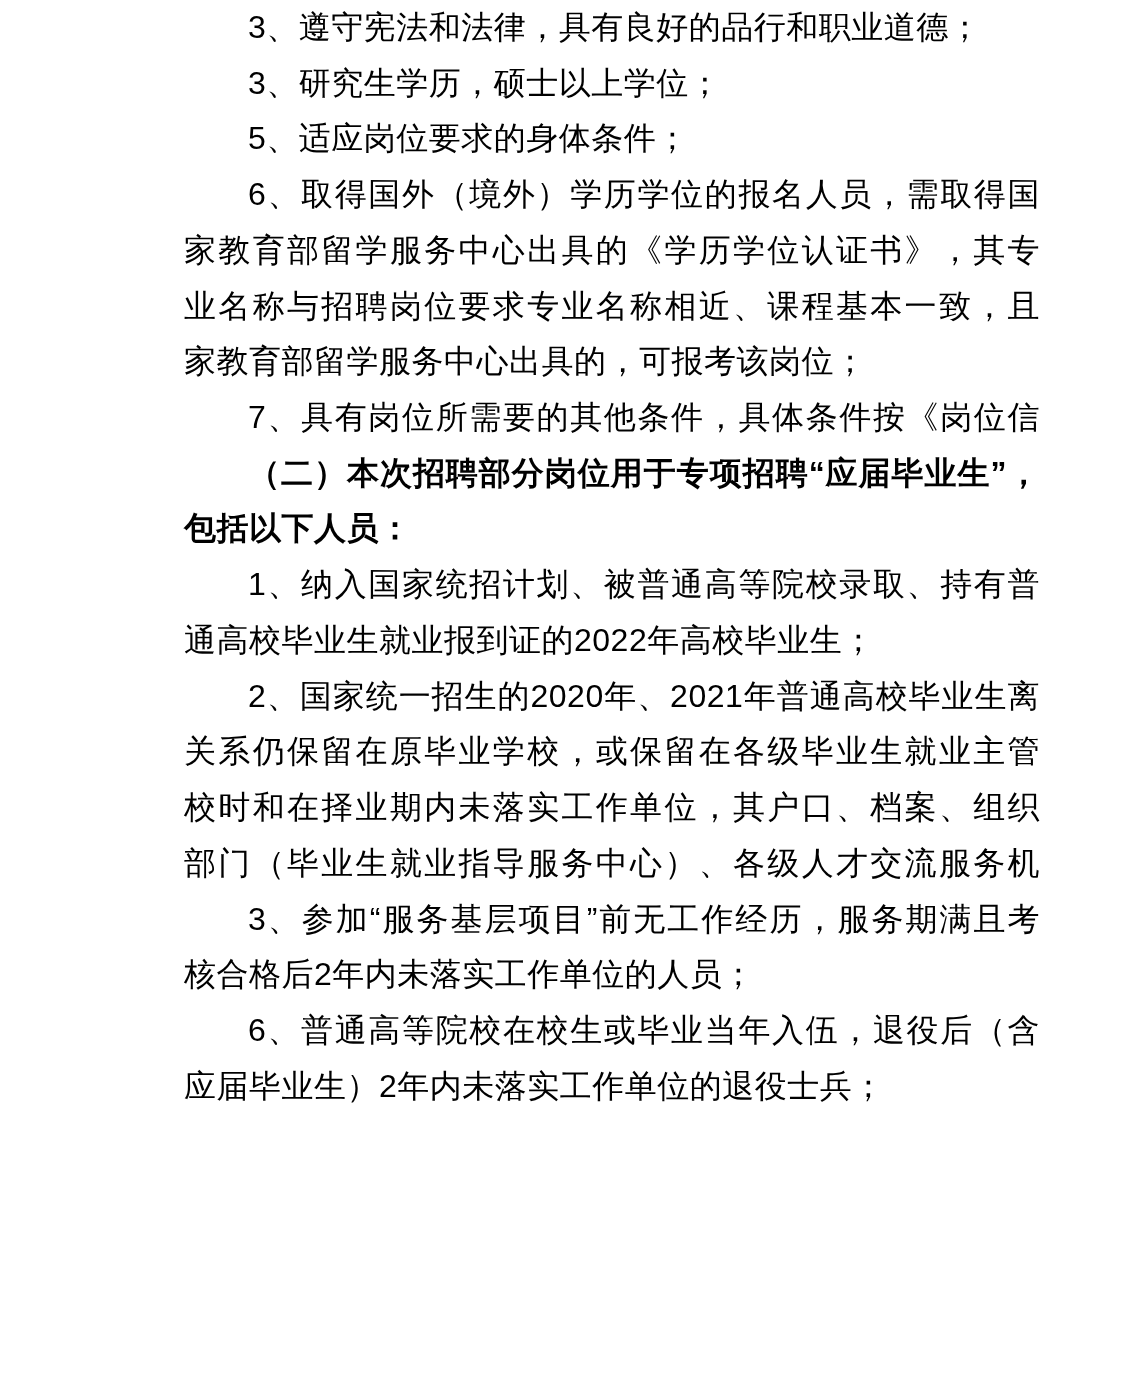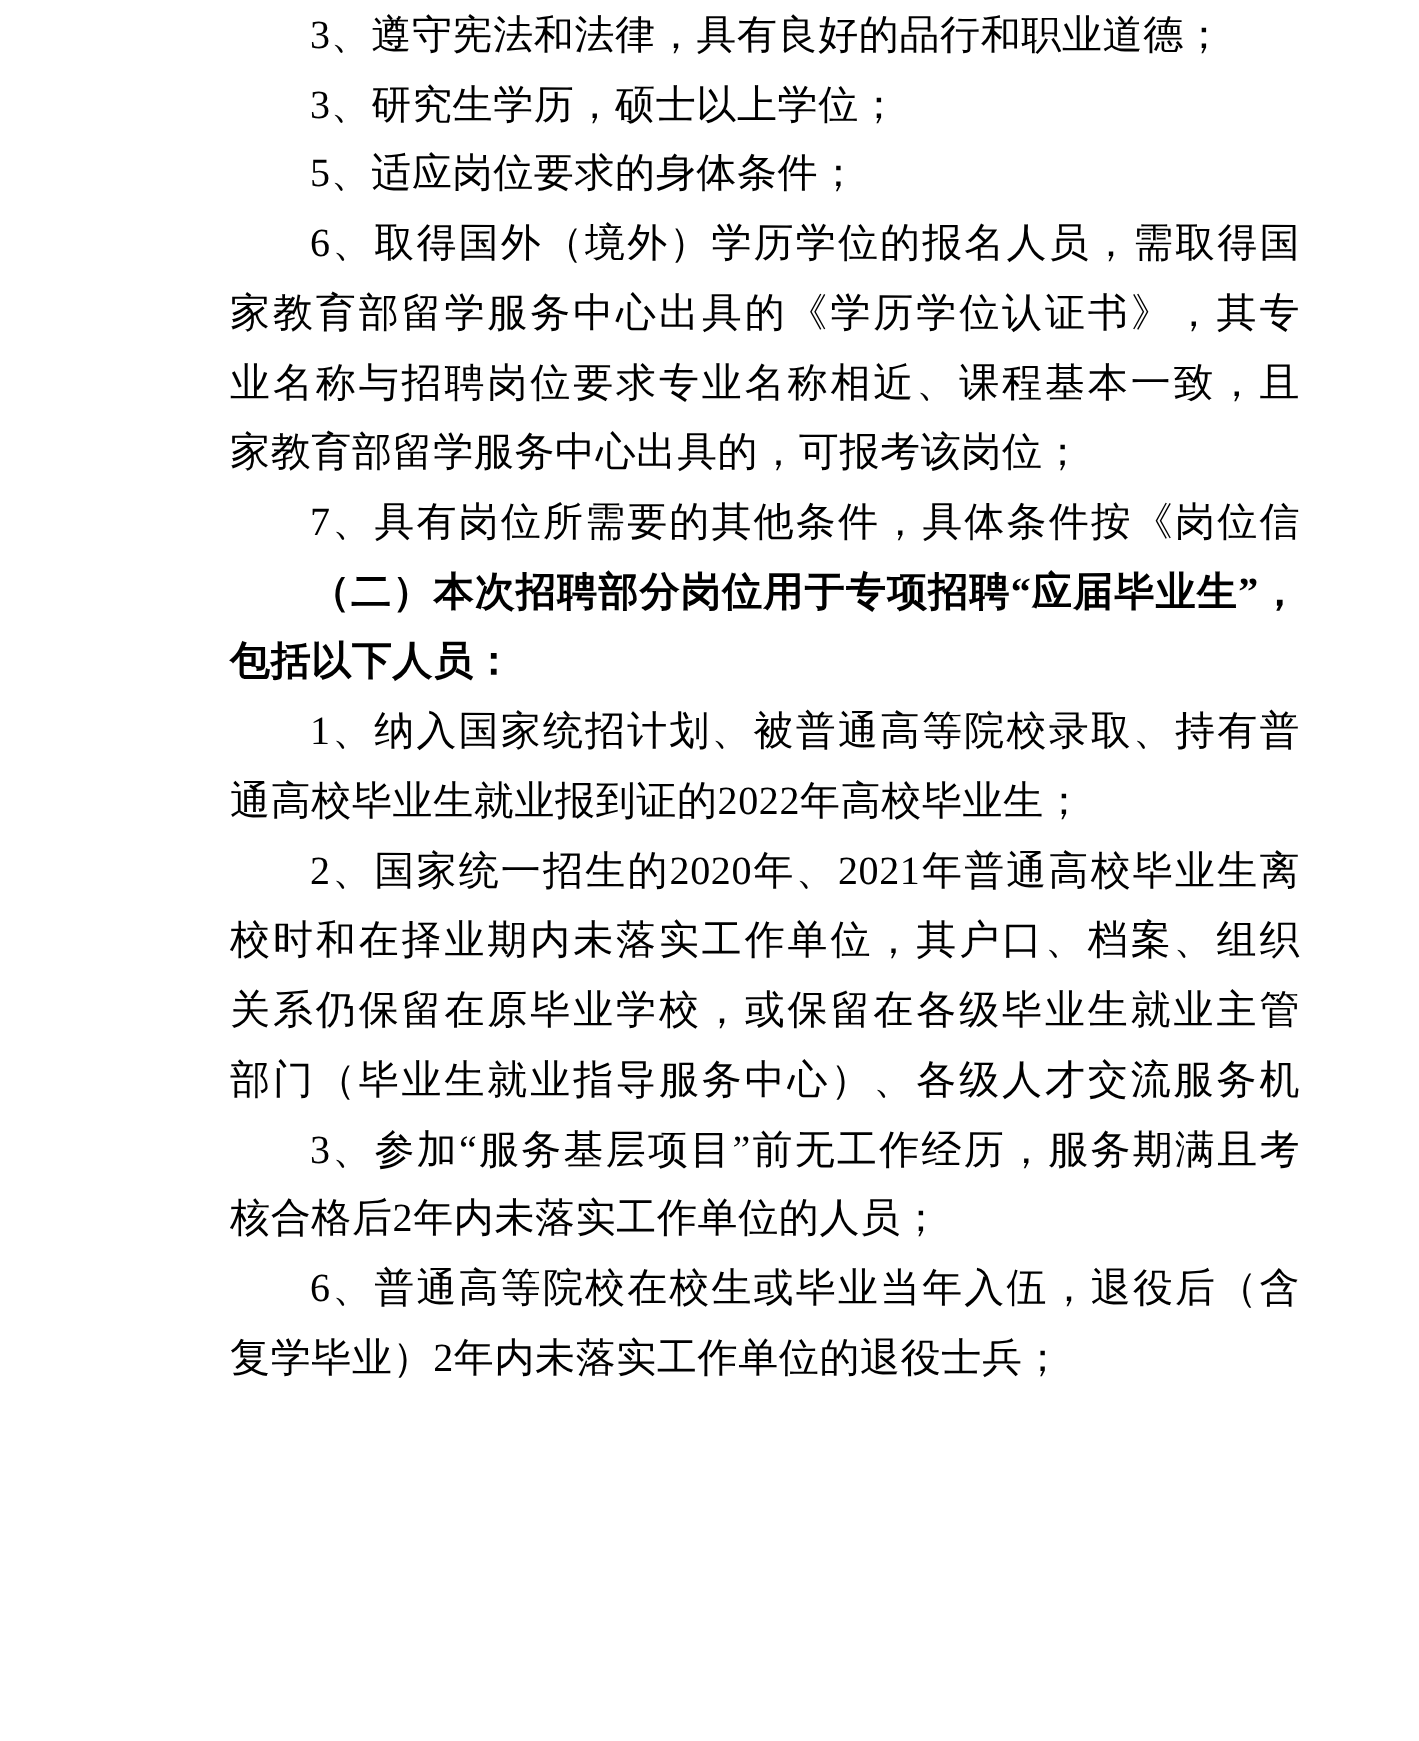--- a/index.html
+++ b/index.html
@@ -6,21 +6,21 @@
     margin: 0;
     padding: 0;
     background: #ffffff;
   }
   .page {
     position: relative;
     width: 1135px;
     height: 1393px;
     background: #ffffff;
     overflow: hidden;
-    font-family: Liberation Serif, serif;
+    font-family: Liberation Sans, sans-serif;
     color: #000000;
   }
   .doc-body {
     position: absolute;
     left: 184px;
     top: 0;
     width: 856px;
   }
   .para {
     margin: 0;
@@ -72,26 +72,26 @@
       <div class="para bold">
         <div class="line first">（二）本次招聘部分岗位用于专项招聘“应届毕业生”，</div>
         <div class="line lastline">包括以下人员：</div>
       </div>
       <div class="para">
         <div class="line first">1、纳入国家统招计划、被普通高等院校录取、持有普</div>
         <div class="line lastline">通高校毕业生就业报到证的2022年高校毕业生；</div>
       </div>
       <div class="para">
         <div class="line first">2、国家统一招生的2020年、2021年普通高校毕业生离</div>
+        <div class="line">关系仍保留在原毕业学校，或保留在各级毕业生就业主管</div>
         <div class="line">校时和在择业期内未落实工作单位，其户口、档案、组织</div>
-        <div class="line">关系仍保留在原毕业学校，或保留在各级毕业生就业主管</div>
         <div class="line">部门（毕业生就业指导服务中心）、各级人才交流服务机</div>
       </div>
       <div class="para">
         <div class="line first">3、参加“服务基层项目”前无工作经历，服务期满且考</div>
         <div class="line lastline">核合格后2年内未落实工作单位的人员；</div>
       </div>
       <div class="para">
         <div class="line first">6、普通高等院校在校生或毕业当年入伍，退役后（含</div>
-        <div class="line lastline">复学毕业）2年内未落实工作单位的退役士兵；</div>
+        <div class="line lastline">应届毕业生）2年内未落实工作单位的退役士兵；</div>
       </div>
     </div>
 </div>
 
 </body></html>

